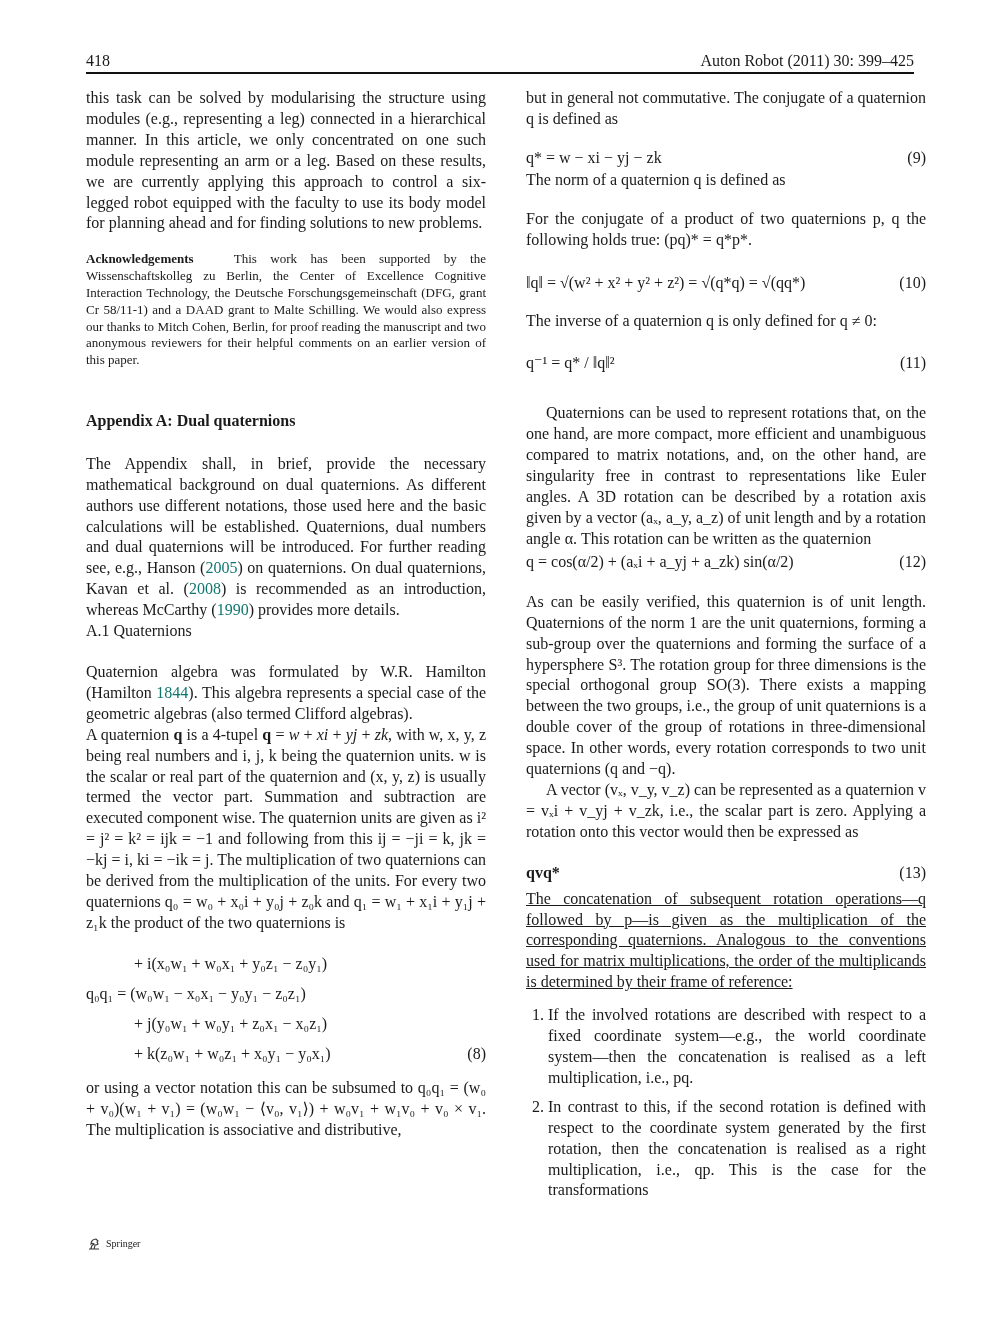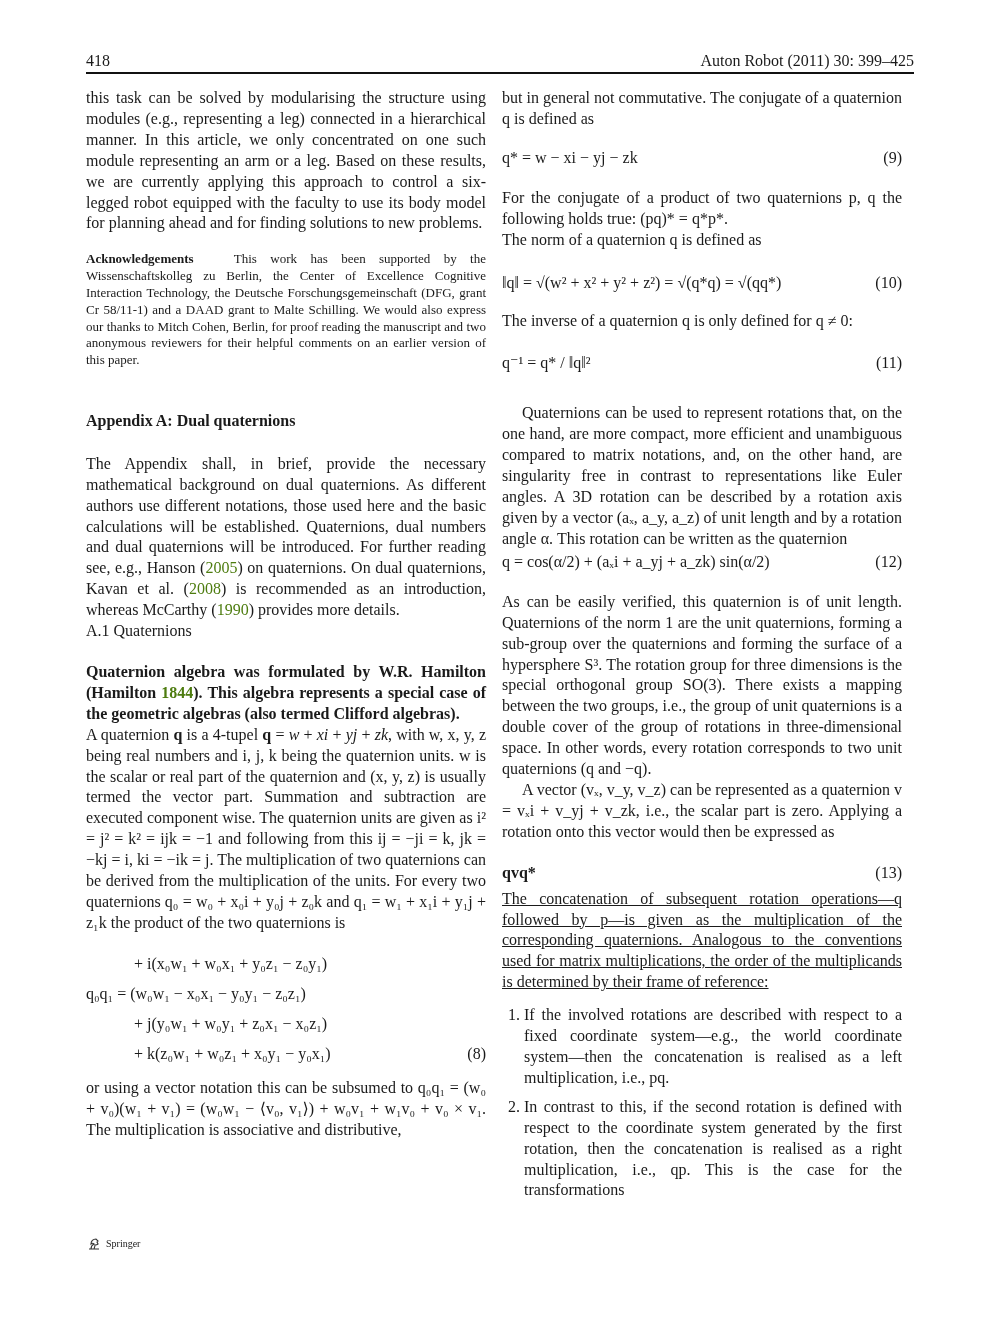--- a/index.html
+++ b/index.html
@@ -12,29 +12,29 @@
     position: absolute; left: 86px; top: 52px; width: 828px; height: 22px;
     font-size: 16px;
     font-family: Liberation Serif, serif;
   }
   .header .pnum { position: absolute; left: 0; top: 0; }
   .header .jref { position: absolute; right: 0; top: 0; }
   .rule { position: absolute; left: 86px; top: 72px; width: 828px; height: 2px; background: #111; }
 
   .col { position: absolute; top: 88px; width: 400px; font-size: 16px; line-height: 20.9px; }
   .col.left { left: 86px; }
-  .col.right { left: 502px; }
+  .col.right { left: 526px; }
 
   p { margin: 0; text-align: justify; }
   .indent { text-indent: 20px; }
   .ack { font-size: 13px; line-height: 16.8px; text-align: justify; }
   .ack b { font-weight: bold; }
   h2 { font-size: 16px; font-weight: bold; margin: 0; }
   h3 { font-size: 16px; font-weight: normal; margin: 0; }
-  a, .link { color: #4d7c0f; text-decoration: none; }
+  a, .link { color: #0f766e; text-decoration: none; }
 
   .eq { position: relative; height: 22px; margin: 0; white-space: nowrap; }
   .eq .body { position: absolute; left: 0; top: 0; }
   .eq .num { position: absolute; right: 0; top: 0; }
   i, .it { font-style: italic; }
   b.v { font-weight: bold; font-style: normal; }
 
   ol { margin: 0; padding-left: 22px; }
   ol li { text-align: justify; margin-top: 8px; }
 
@@ -56,21 +56,21 @@
   <p class="ack" style="margin-top:17px;">
     <b>Acknowledgements</b>&nbsp;&nbsp;&nbsp;<span>This work has been supported by the Wissenschaftskolleg zu Berlin, the Center of Excellence Cognitive Interaction Technology, the Deutsche Forschungsgemeinschaft (DFG, grant Cr 58/11-1) and a DAAD grant to Malte Schilling. We would also express our thanks to Mitch Cohen, Berlin, for proof reading the manuscript and two anonymous reviewers for their helpful comments on an earlier version of this paper.</span>
   </p>
 
   <h2 style="margin-top:42px;">Appendix A:  Dual quaternions</h2>
 
   <p style="margin-top:22px;"><span>The Appendix shall, in brief, provide the necessary mathematical background on dual quaternions. As different authors use different notations, those used here and the basic calculations will be established. Quaternions, dual numbers and dual quaternions will be introduced. For further reading see, e.g., Hanson (</span><a class="link">2005</a><span>) on quaternions. On dual quaternions, Kavan et al. (</span><a class="link">2008</a><span>) is recommended as an introduction, whereas McCarthy (</span><a class="link">1990</a><span>) provides more details.</span></p>
 
   <h3 style="">A.1  Quaternions</h3>
 
-  <p style="margin-top:20px;font-weight:bold;"><span>Quaternion algebra was formulated by W.R. Hamilton (Hamilton </span><a class="link">1844</a><span>). This algebra represents a special case of the geometric algebras (also termed Clifford algebras).</span></p>
+  <p style="margin-top:20px;"><span>Quaternion algebra was formulated by W.R. Hamilton (Hamilton </span><a class="link">1844</a><span>). This algebra represents a special case of the geometric algebras (also termed Clifford algebras).</span></p>
 
   <p><span>A quaternion </span><b class="v">q</b><span> is a 4-tupel </span><b class="v">q</b> = <i>w</i> + <i>xi</i> + <i>yj</i> + <i>zk</i><span>, with w, x, y, z being real numbers and i, j, k being the quaternion units. w is the scalar or real part of the quaternion and (x, y, z) is usually termed the vector part. Summation and subtraction are executed component wise. The quaternion units are given as i² = j² = k² = ijk = −1 and following from this ij = −ji = k, jk = −kj = i, ki = −ik = j. The multiplication of two quaternions can be derived from the multiplication of the units. For every two quaternions q₀ = w₀ + x₀i + y₀j + z₀k and q₁ = w₁ + x₁i + y₁j + z₁k the product of the two quaternions is</span></p>
 
   <div style="margin-top:20px;">
     <div class="eq" style="height:30px;">
         <span class="body" style="left:48px;">+ i(x₀w₁ + w₀x₁ + y₀z₁ − z₀y₁)</span>
       </div>
     <div class="eq" style="height:30px;">
         <span class="body">q₀q₁ = (w₀w₁ − x₀x₁ − y₀y₁ − z₀z₁)</span>
       </div>
@@ -87,22 +87,22 @@
 </div>
 
 <div class="col right">
   <p>but in general not commutative. The conjugate of a quaternion q is defined as</p>
 
   <div class="eq" style="margin-top:18px;">
     <span class="body">q* = w − xi − yj − zk</span>
     <span class="num">(9)</span>
   </div>
 
+  <p>The norm of a quaternion q is defined as</p>
   <p style="margin-top:18px;">For the conjugate of a product of two quaternions p, q the following holds true: (pq)* = q*p*.</p>
-  <p>The norm of a quaternion q is defined as</p>
 
   <div class="eq" style="margin-top:22px; height:26px;">
     <span class="body">‖q‖ = √(w² + x² + y² + z²) = √(q*q) = √(qq*)</span>
     <span class="num">(10)</span>
   </div>
 
   <p style="margin-top:12px;">The inverse of a quaternion q is only defined for q ≠ 0:</p>
 
   <div class="eq" style="margin-top:22px; height:30px;">
     <span class="body">q⁻¹ = q* / ‖q‖²</span>

